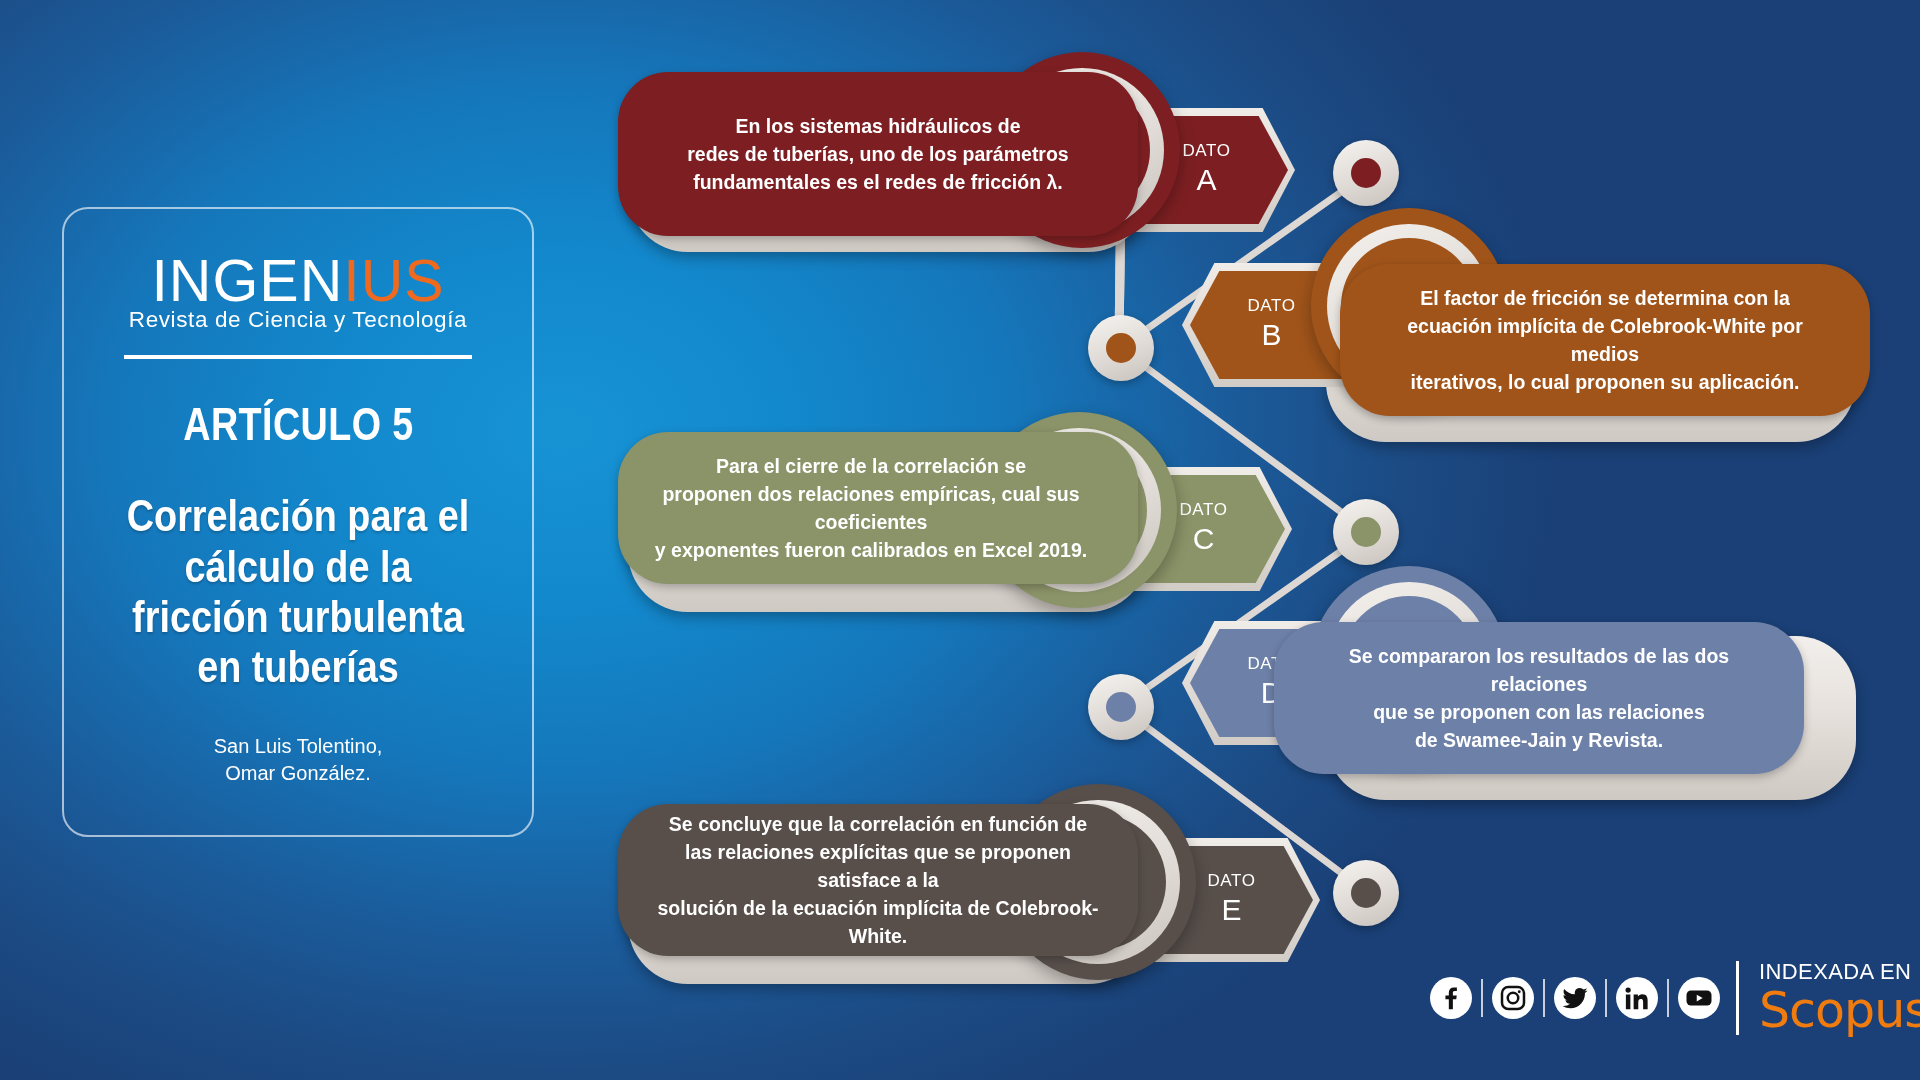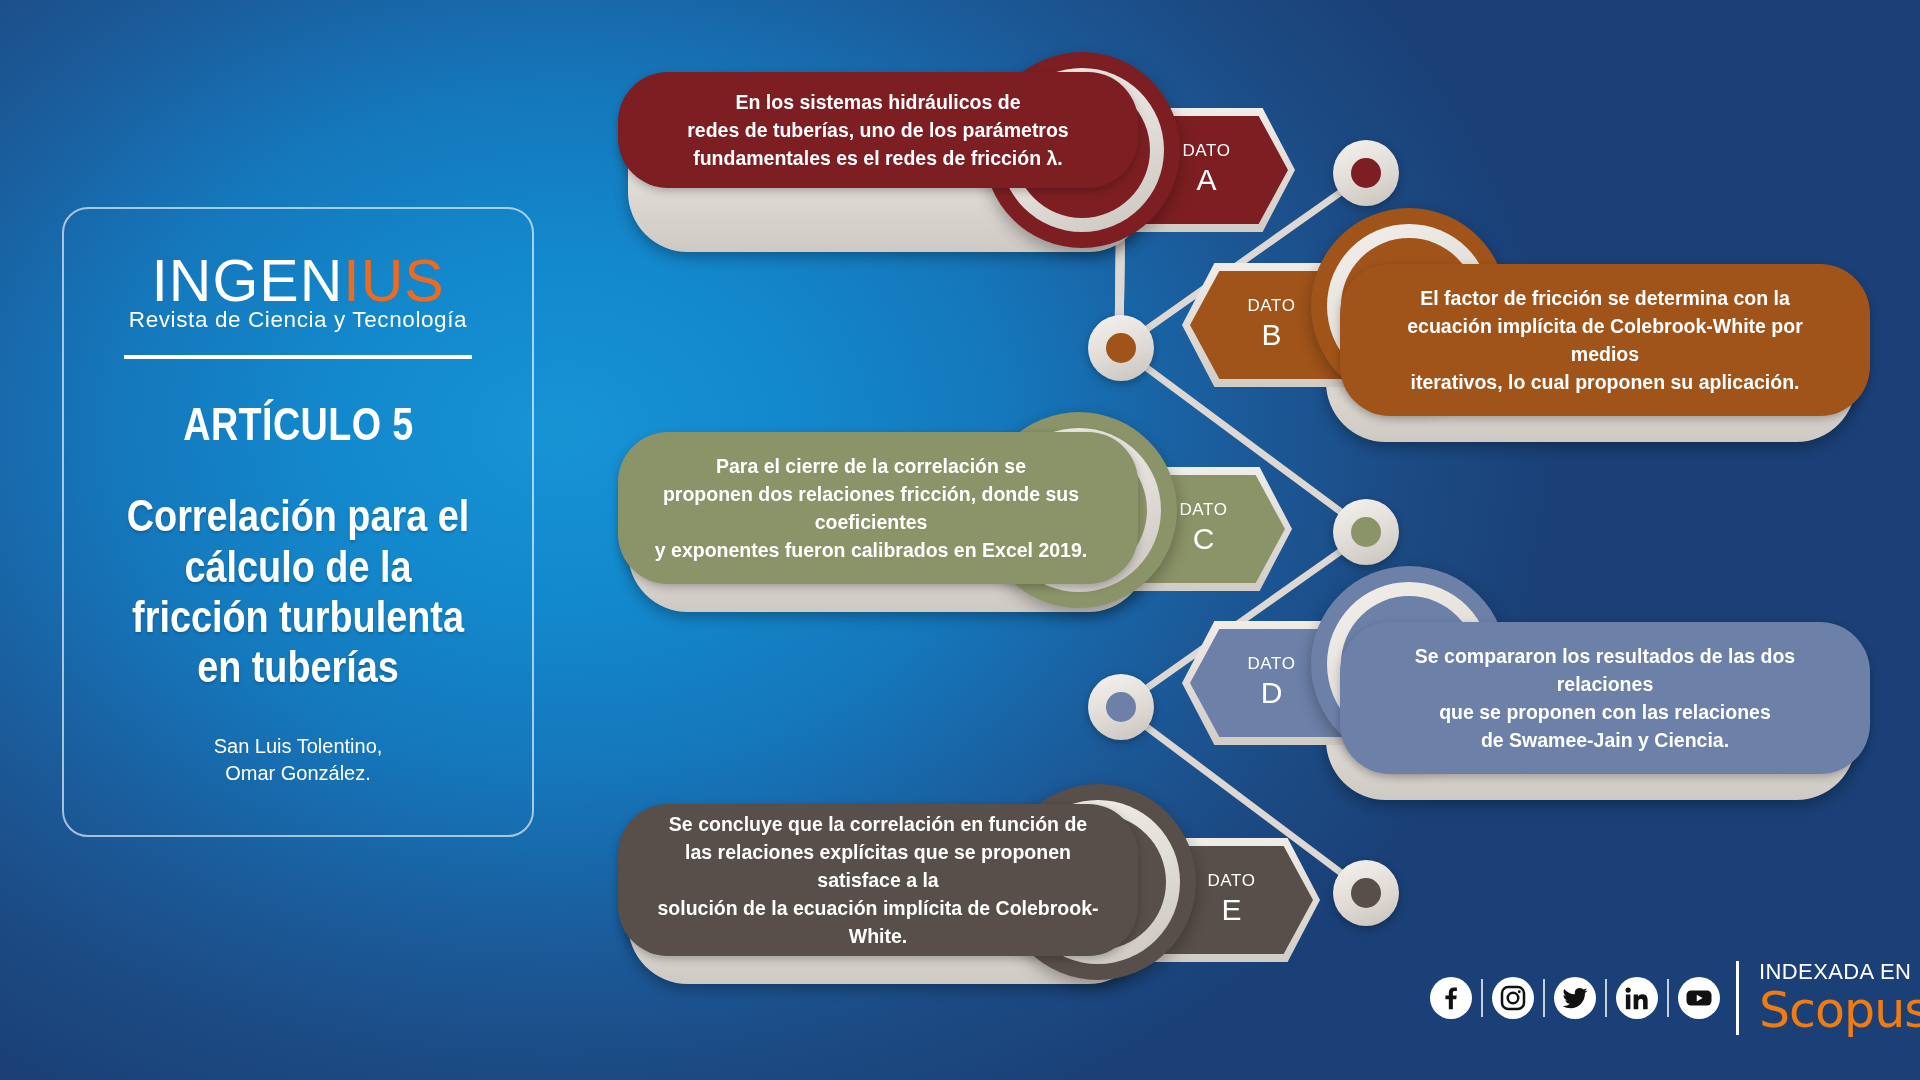--- a/index.html
+++ b/index.html
@@ -192,21 +192,21 @@
       <div class="plate" style="left:628px;top:88px;width:520px;height:164px;"></div>
       <div class="hex-plate" style="left:1115px;top:108px;width:180px;height:124px;"></div>
       <div class="hex" style="left:1125px;top:116px;width:163px;height:108px;background:#7d1f22;">
         <span class="dato">DATO</span>
         <span class="letter">A</span>
       </div>
       <div class="ring" style="left:984px;top:52px;width:196px;height:196px;background:#7d1f22;">
         <div class="ring-inner" style="left:16px;top:16px;width:164px;height:164px;"></div>
         <div class="ring-core" style="left:30px;top:30px;width:136px;height:136px;background:#7d1f22;"></div>
       </div>
-      <div class="card" style="left:618px;top:72px;width:520px;height:116px;background:#7d1f22;">
+      <div class="card" style="left:618px;top:72px;width:520px;height:164px;background:#7d1f22;">
         <div>
             <span>En los sistemas hidráulicos de</span>
             <span>redes de tuberías, uno de los parámetros</span>
             <span>fundamentales es el redes de fricción λ.</span>
           </div>
       </div>
       <div class="node" style="left:1333px;top:140px;width:66px;height:66px;">
         <i style="width:30px;height:30px;background:#7d1f22;"></i>
       </div>
     </div>
@@ -241,45 +241,45 @@
         <span class="dato">DATO</span>
         <span class="letter">C</span>
       </div>
       <div class="ring" style="left:981px;top:412px;width:196px;height:196px;background:#8b9368;">
         <div class="ring-inner" style="left:16px;top:16px;width:164px;height:164px;"></div>
         <div class="ring-core" style="left:30px;top:30px;width:136px;height:136px;background:#8b9368;"></div>
       </div>
       <div class="card" style="left:618px;top:432px;width:520px;height:152px;background:#8b9368;padding-left:22px;">
         <div>
             <span>Para el cierre de la correlación se</span>
-            <span>proponen dos relaciones fricción, donde sus coeficientes</span>
+            <span>proponen dos relaciones empíricas, cual sus coeficientes</span>
             <span>y exponentes fueron calibrados en Excel 2019.</span>
           </div>
       </div>
       <div class="node" style="left:1333px;top:499px;width:66px;height:66px;">
         <i style="width:30px;height:30px;background:#8b9368;"></i>
       </div>
     </div>
 
     <div class="row">
       <div class="plate" style="left:1326px;top:636px;width:530px;height:164px;"></div>
       <div class="hex-plate flip" style="left:1182px;top:621px;width:180px;height:124px;"></div>
       <div class="hex flip" style="left:1190px;top:629px;width:163px;height:108px;background:#6d80a8;">
         <span class="dato">DATO</span>
         <span class="letter">D</span>
       </div>
       <div class="ring" style="left:1311px;top:566px;width:196px;height:196px;background:#6d80a8;">
         <div class="ring-inner" style="left:16px;top:16px;width:164px;height:164px;"></div>
         <div class="ring-core" style="left:30px;top:30px;width:136px;height:136px;background:#6d80a8;"></div>
       </div>
-      <div class="card" style="left:1340px;top:622px;width:530px;height:152px;background:#6d80a8;">
+      <div class="card" style="left:1274px;top:622px;width:530px;height:152px;background:#6d80a8;">
         <div>
             <span>Se compararon los resultados de las dos relaciones</span>
             <span>que se proponen con las relaciones</span>
-            <span>de Swamee-Jain y Ciencia.</span>
+            <span>de Swamee-Jain y Revista.</span>
           </div>
       </div>
       <div class="node" style="left:1088px;top:674px;width:66px;height:66px;">
         <i style="width:30px;height:30px;background:#6d80a8;"></i>
       </div>
     </div>
 
     <div class="row">
       <div class="plate" style="left:628px;top:820px;width:520px;height:164px;"></div>
       <div class="hex-plate" style="left:1140px;top:838px;width:180px;height:124px;"></div>

